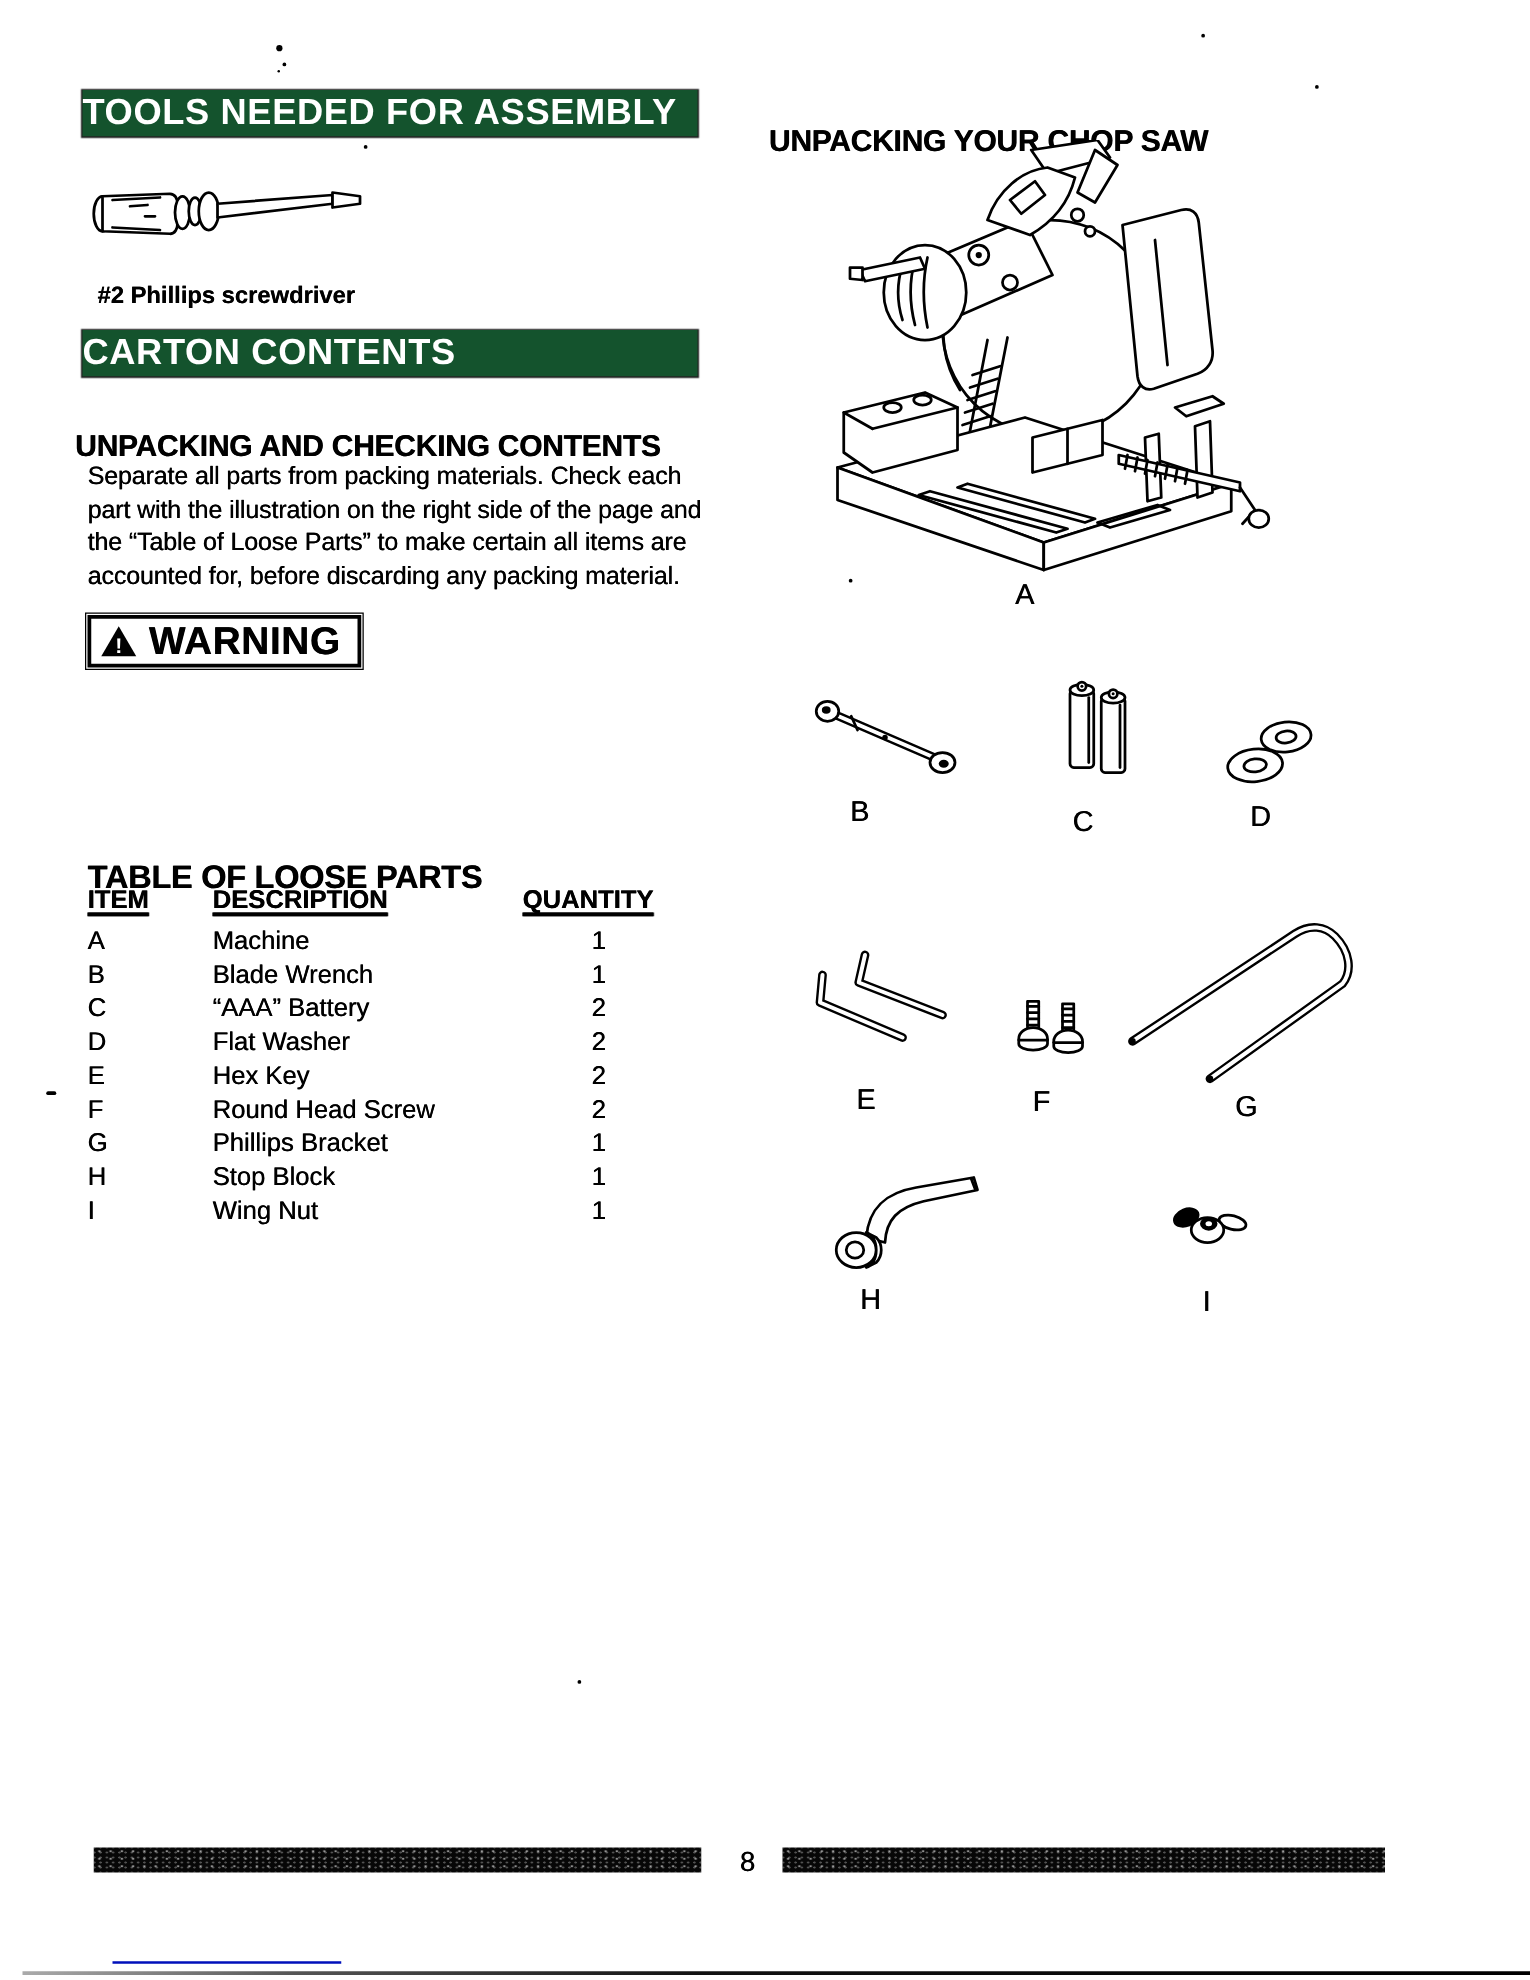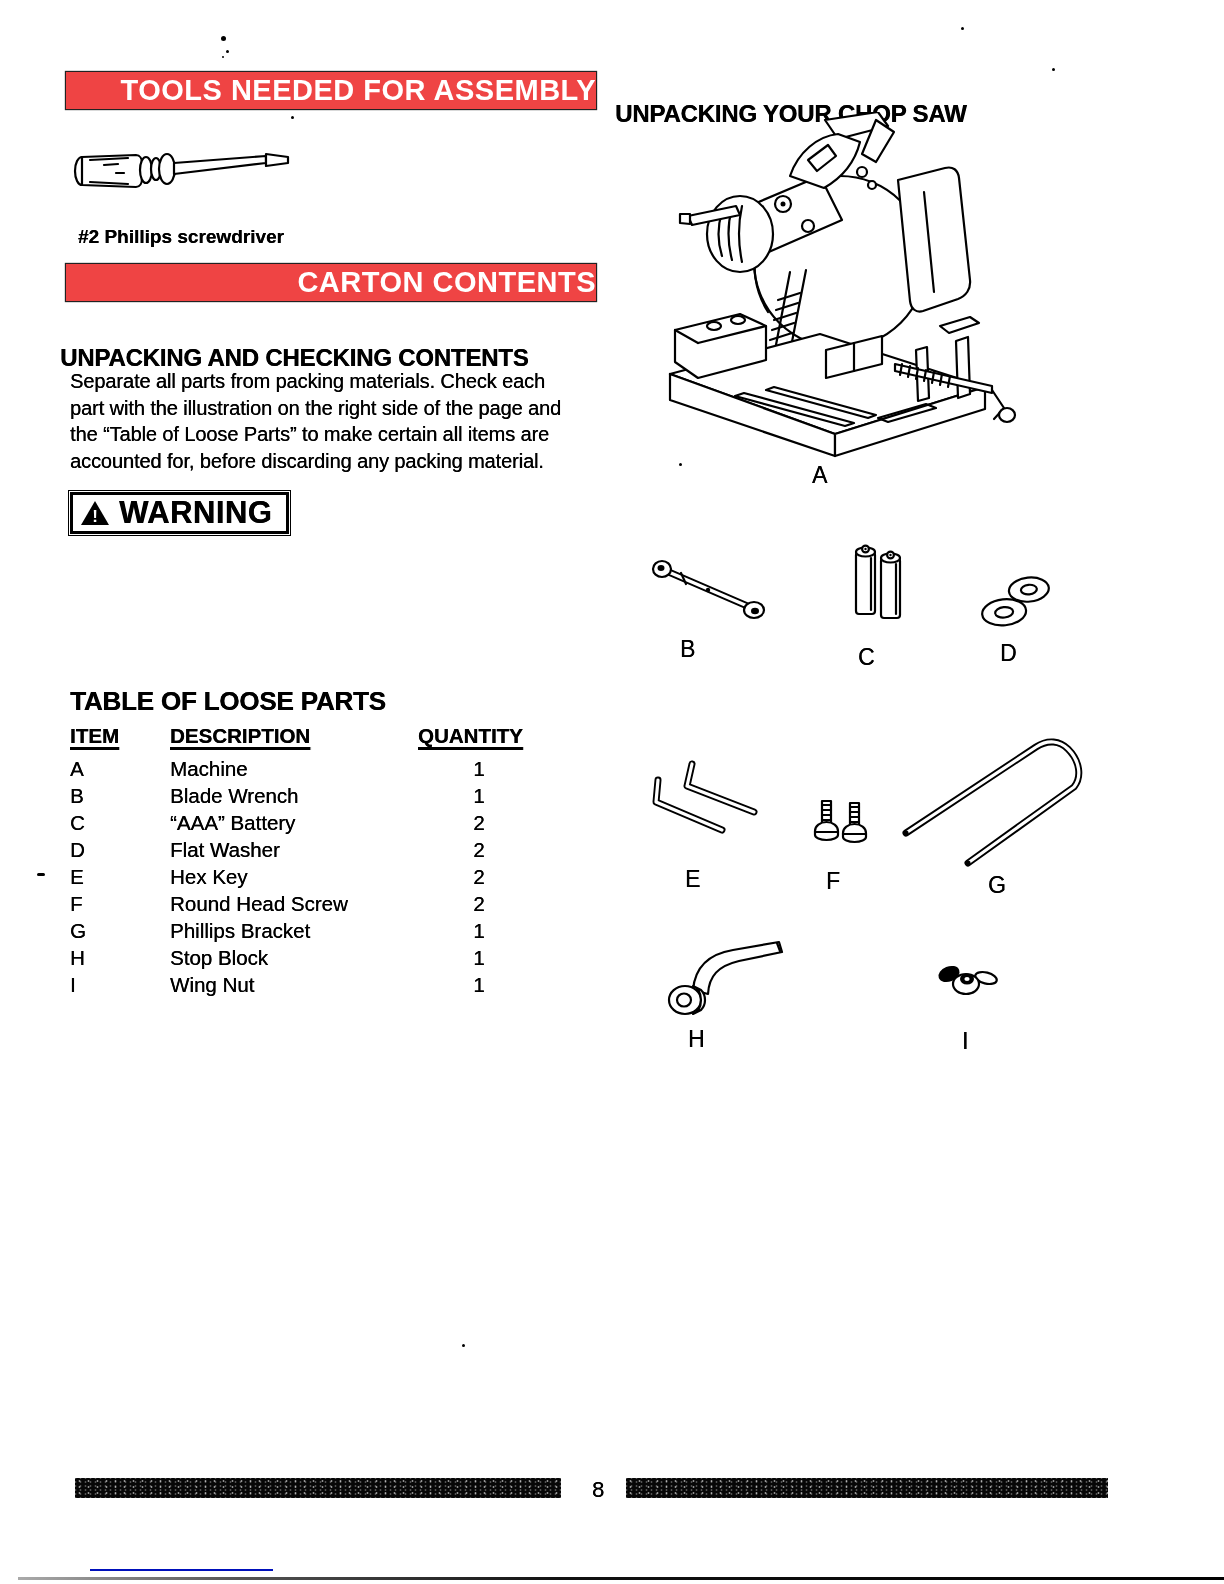--- a/index.html
+++ b/index.html
@@ -5,24 +5,23 @@
   html,body{margin:0;padding:0;background:#e8e8e8;}
   .page{
     position:relative;width:1224px;height:1584px;margin:0 auto;
     background:#fff;color:#000;overflow:hidden;
     font-family:"Liberation Sans", sans-serif;
   }
   .abs{position:absolute;}
   
   .banner{
     position:absolute;left:66px;width:492px;height:37px;
-    background:#ef4444;color:#fff;display:flex;align-items:center;justify-content:flex-end;
+    background:#14532d;color:#fff;display:flex;align-items:center;justify-content:flex-start;
     font-weight:bold;font-size:29px;letter-spacing:.5px;white-space:nowrap;
     box-shadow:0 0 1px 1px #222;
-    padding-left:38px;
   }
   .h2{
     position:absolute;font-weight:bold;font-size:24px;letter-spacing:-.2px;
     white-space:nowrap;text-shadow:.4px 0 0 currentColor;margin-top:28px;
   }
   .para{
     position:absolute;left:70px;width:508px;
     font-size:20px;line-height:26.5px;letter-spacing:-.1px;
     text-shadow:.3px 0 0 currentColor;
   }
@@ -32,21 +31,21 @@
   }
   .warnbox{
     position:absolute;left:70px;top:492px;height:32px;
     border:3px solid #000;outline:1px solid #000;outline-offset:1px;
     display:flex;align-items:center;gap:9px;padding:2px 14px 2px 7px;
     background:#fff;
   }
   .warnbox .wlabel{font-weight:bold;font-size:31px;letter-spacing:.5px;text-shadow:.4px 0 0 #000;}
   
   table.parts{position:absolute;left:70px;top:708px;border-collapse:collapse;
-    font-size:20.5px;text-shadow:.3px 0 0 currentColor;margin-top:16px;}
+    font-size:20.5px;text-shadow:.3px 0 0 currentColor;}
   table.parts th{
     text-align:left;font-weight:bold;padding:0 0 8px 0;
     text-decoration:underline;text-decoration-thickness:2.5px;text-underline-offset:4px;
     white-space:nowrap;
   }
   table.parts th.c-item{width:100px;}
   table.parts th.c-desc{width:248px;}
   table.parts th.c-qty{width:122px;}
   table.parts td{padding:1px 0 2px;}
   table.parts td.qty{text-align:center;}

